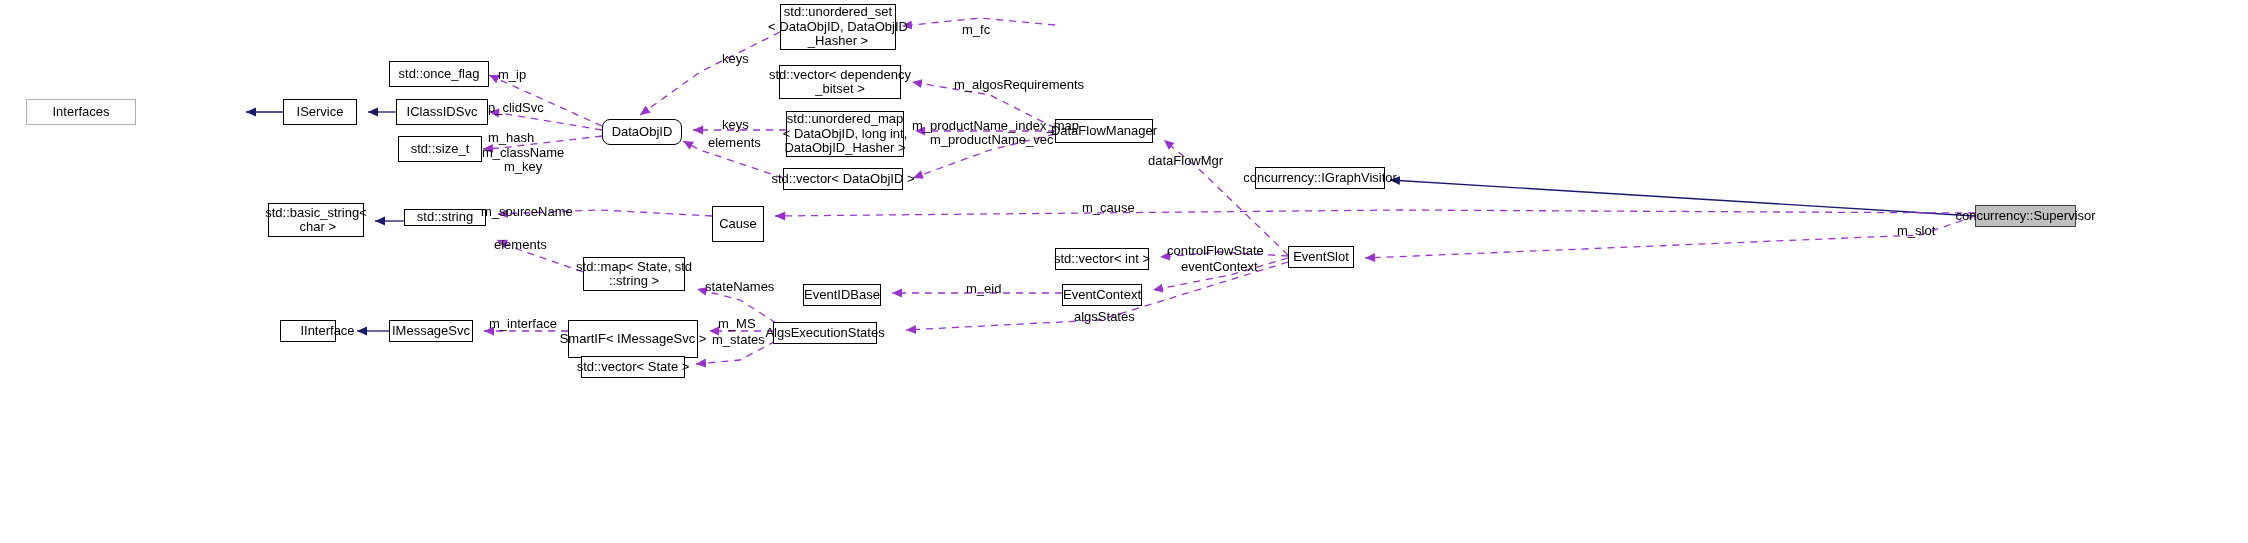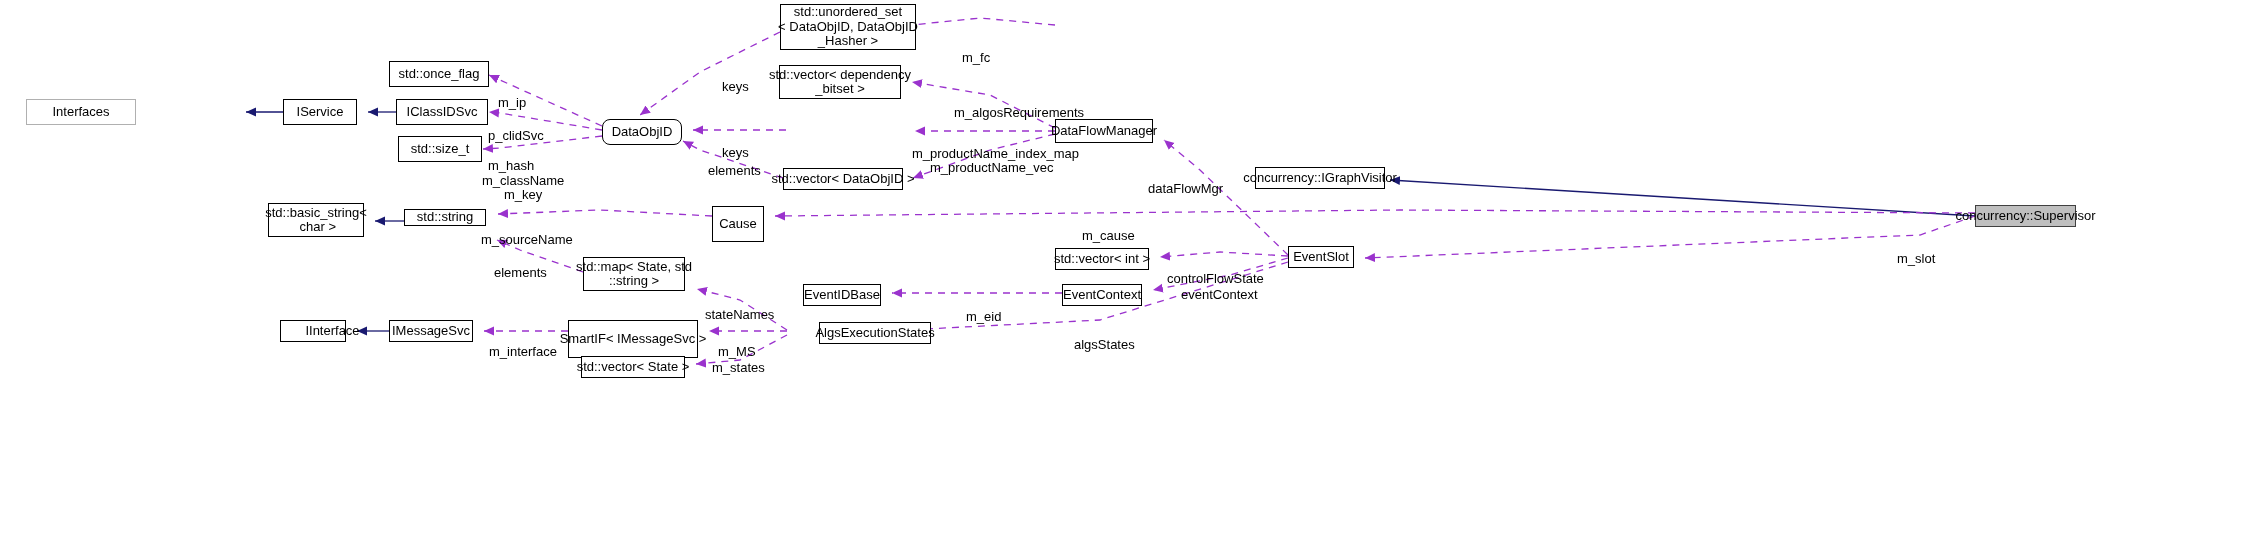--- a/index.html
+++ b/index.html
@@ -5,21 +5,21 @@
   html,body{margin:0;padding:0;background:#ffffff;}
   body{font-family:"Liberation Sans","DejaVu Sans",sans-serif;}
   #canvas{position:relative;width:2248px;height:543px;background:#ffffff;overflow:hidden;}
   svg.edges{position:absolute;left:0;top:0;width:2248px;height:543px;pointer-events:none;}
   .node{position:absolute;box-sizing:border-box;border:1px solid #000000;background:#ffffff;
         display:flex;align-items:center;justify-content:center;text-align:center;
         font-size:13px;line-height:14.5px;color:#000000;white-space:pre;}
   .node.grey{background:#bfbfbf;border-color:#404040;}
   .node.light{border-color:#b0b0b0;color:#000000;}
   .elabel{position:absolute;font-size:13px;line-height:14px;color:#000000;white-space:pre;
-          background:transparent;text-align:center;margin-top:28px;}
+          background:transparent;text-align:center;}
 </style>
 </head>
 <body>
 
 <div id="canvas">
 
   <svg class="edges" viewBox="0 0 2248 543">
     <defs>
       <marker id="inhArrow" markerWidth="11" markerHeight="11" refX="10" refY="5.5" orient="auto" markerUnits="userSpaceOnUse">
         <path d="M10,5.5 L0,10 L0,1 Z" fill="#191970"></path>
@@ -67,38 +67,41 @@
 
   <div class="node light" style="left:6px;top:99px;width:110px;height:26px;margin-left:20px;">Interfaces</div>
   <div class="node" style="left:283px;top:99px;width:74px;height:26px;">IService</div>
   <div class="node" style="left:389px;top:61px;width:100px;height:26px;">std::once_flag</div>
   <div class="node" style="left:396px;top:99px;width:92px;height:26px;">IClassIDSvc</div>
   <div class="node" style="left:398px;top:136px;width:84px;height:26px;">std::size_t</div>
   <div class="node" style="left:602px;top:119px;width:80px;height:26px;border-radius:8px;">DataObjID</div>
   <div class="node" style="left:268px;top:203px;width:96px;height:34px;">std::basic_string&lt;
  char &gt;</div>
   <div class="node" style="left:404px;top:209px;width:82px;height:17px;">std::string</div>
-  <div class="node" style="left:780px;top:4px;width:136px;height:46px;">std::unordered_set
+  <div class="node" style="left:780px;top:4px;width:116px;height:46px;">std::unordered_set
 &lt; DataObjID, DataObjID
 _Hasher &gt;</div>
   <div class="node" style="left:779px;top:65px;width:122px;height:34px;">std::vector&lt; dependency
 _bitset &gt;</div>
+  <div class="node" style="left:786px;top:111px;width:118px;height:46px;">std::unordered_map
+&lt; DataObjID, long int,
+DataObjID_Hasher &gt;</div>
   <div class="node" style="left:783px;top:168px;width:120px;height:22px;">std::vector&lt; DataObjID &gt;</div>
   <div class="node" style="left:1055px;top:119px;width:98px;height:24px;">DataFlowManager</div>
   <div class="node" style="left:712px;top:206px;width:52px;height:36px;">Cause</div>
   <div class="node" style="left:1255px;top:167px;width:130px;height:22px;">concurrency::IGraphVisitor</div>
   <div class="node grey" style="left:1975px;top:205px;width:101px;height:22px;">concurrency::Supervisor</div>
   <div class="node" style="left:1288px;top:246px;width:66px;height:22px;">EventSlot</div>
   <div class="node" style="left:1055px;top:248px;width:94px;height:22px;">std::vector&lt; int &gt;</div>
   <div class="node" style="left:1062px;top:284px;width:80px;height:22px;">EventContext</div>
   <div class="node" style="left:803px;top:284px;width:78px;height:22px;">EventIDBase</div>
   <div class="node" style="left:583px;top:257px;width:102px;height:34px;">std::map&lt; State, std
 ::string &gt;</div>
-  <div class="node" style="left:819px;top:322px;width:112px;height:22px;">AlgsExecutionStates</div>
-  <div class="node" style="left:280px;top:320px;width:66px;height:22px;padding-left:39px;">IInterface</div>
+  <div class="node" style="left:773px;top:322px;width:104px;height:22px;">AlgsExecutionStates</div>
+  <div class="node" style="left:280px;top:320px;width:56px;height:22px;padding-left:39px;">IInterface</div>
   <div class="node" style="left:389px;top:320px;width:84px;height:22px;">IMessageSvc</div>
   <div class="node" style="left:568px;top:320px;width:130px;height:38px;">SmartIF&lt; IMessageSvc &gt;</div>
   <div class="node" style="left:581px;top:356px;width:104px;height:22px;">std::vector&lt; State &gt;</div>
 
   <div class="elabel" style="left:498px;top:68px;">m_ip</div>
   <div class="elabel" style="left:488px;top:101px;">p_clidSvc</div>
   <div class="elabel" style="left:488px;top:131px;">m_hash</div>
   <div class="elabel" style="left:482px;top:146px;">m_className
 m_key</div>
   <div class="elabel" style="left:722px;top:52px;">keys</div>

